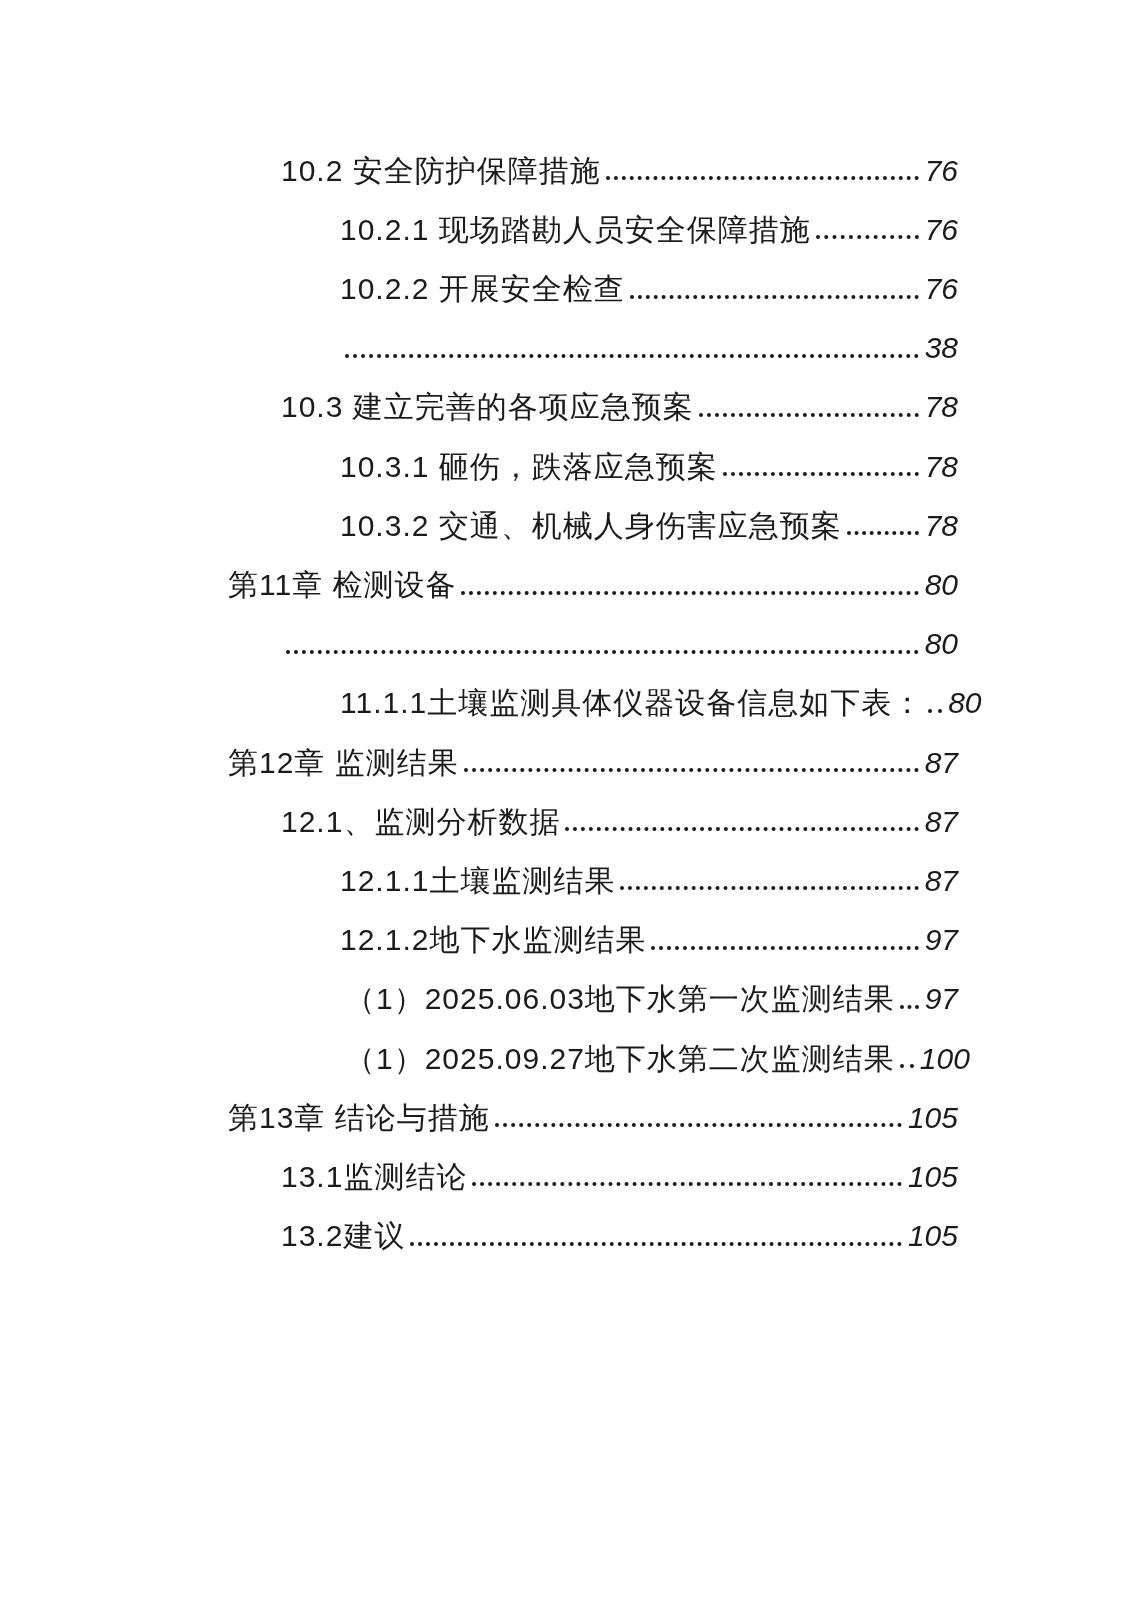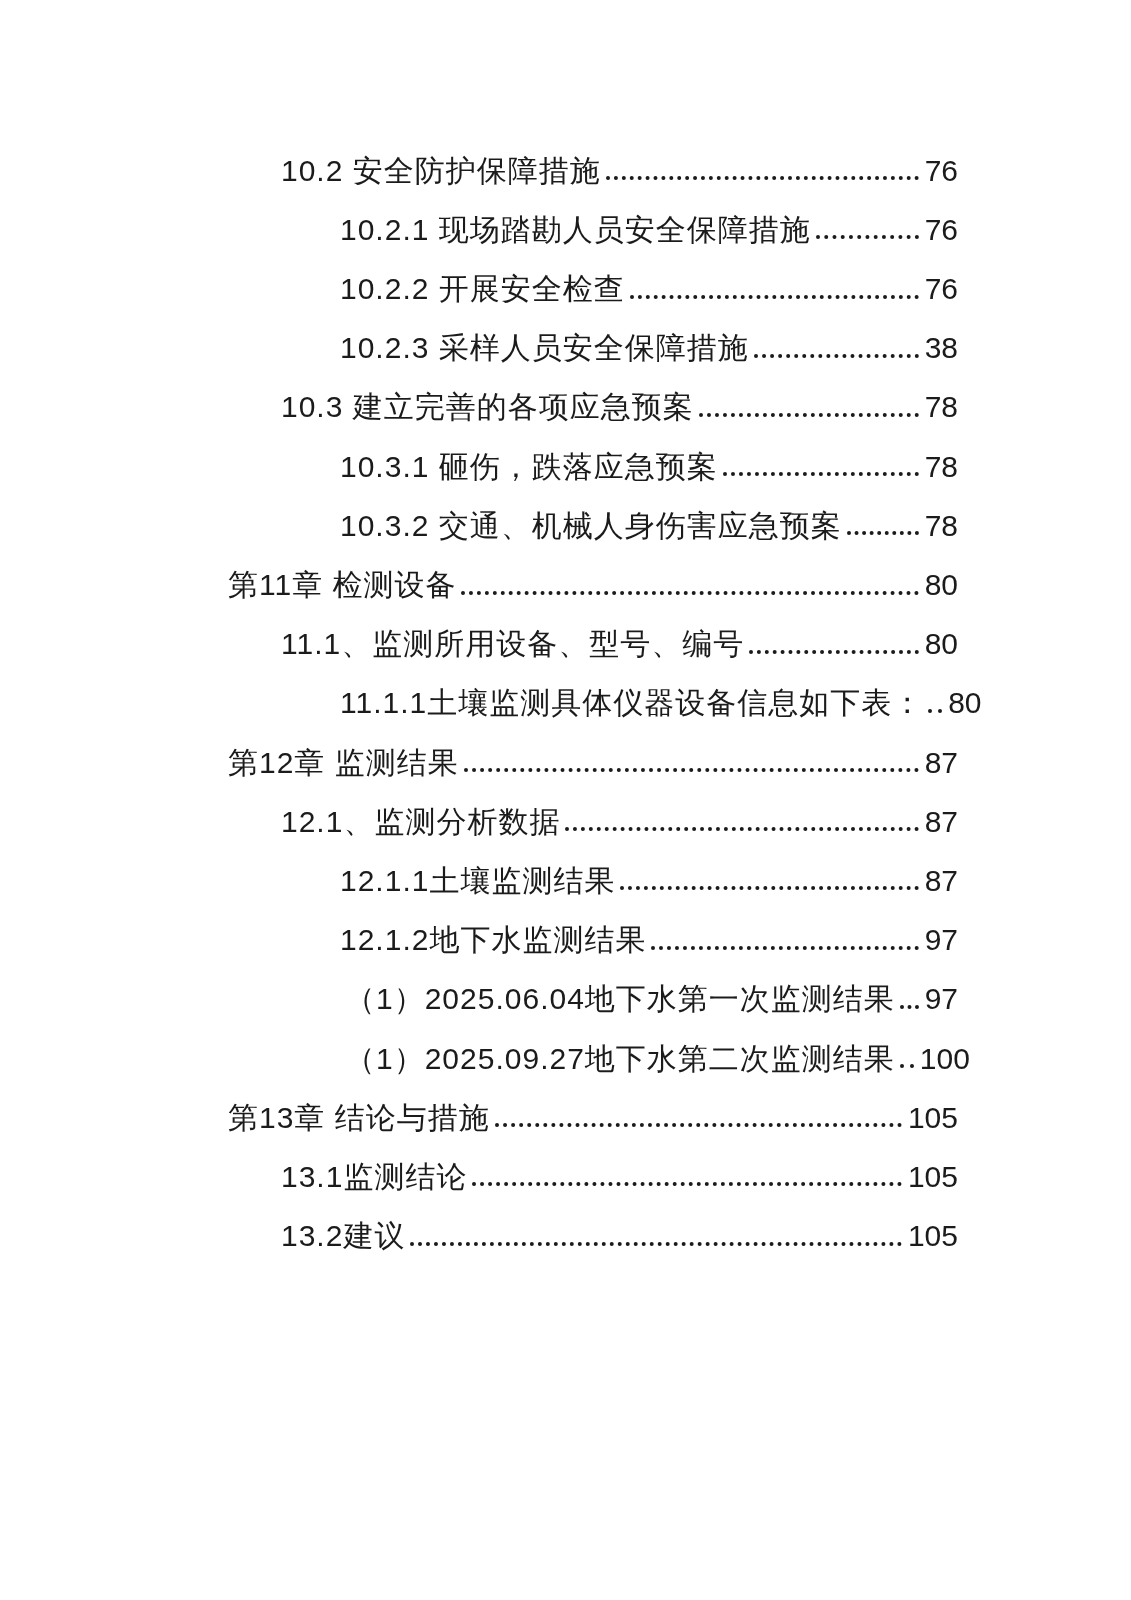--- a/index.html
+++ b/index.html
@@ -29,20 +29,21 @@
   .toc-leader {
     flex: 1 1 auto;
     min-width: 14px;
     border-bottom: 4px dotted #1b1b1b;
     margin: 0 6px 6px 5px;
   }
   .toc-page {
     white-space: nowrap;
     font-size: 30px;
     line-height: 1.05;
+    font-style: italic;
   }
   .lv0 { padding-left: 0; }
   .lv1 { padding-left: 53px; }
   .lv2 { padding-left: 112px; }
   .lv3 { padding-left: 117px; }
 </style>
 </head>
 <body>
 
 <div class="page">
@@ -60,21 +61,20 @@
       <span class="toc-page">76</span>
     </div>
 
     <div class="toc-row lv2">
       <span class="toc-title">10.2.2 开展安全检查</span>
       <span class="toc-leader"></span>
       <span class="toc-page">76</span>
     </div>
 
     <div class="toc-row lv2">
-      <span class="toc-title">10.2.3 采样人员安全保障措施</span>
       <span class="toc-leader"></span>
       <span class="toc-page">38</span>
     </div>
 
     <div class="toc-row lv1">
       <span class="toc-title">10.3 建立完善的各项应急预案</span>
       <span class="toc-leader"></span>
       <span class="toc-page">78</span>
     </div>
 
@@ -90,21 +90,20 @@
       <span class="toc-page">78</span>
     </div>
 
     <div class="toc-row lv0">
       <span class="toc-title">第11章 检测设备</span>
       <span class="toc-leader"></span>
       <span class="toc-page">80</span>
     </div>
 
     <div class="toc-row lv1">
-      <span class="toc-title">11.1、监测所用设备、型号、编号</span>
       <span class="toc-leader"></span>
       <span class="toc-page">80</span>
     </div>
 
     <div class="toc-row lv2">
       <span class="toc-title">11.1.1土壤监测具体仪器设备信息如下表：</span>
       <span class="toc-leader"></span>
       <span class="toc-page">80</span>
     </div>
 
@@ -127,21 +126,21 @@
       <span class="toc-page">87</span>
     </div>
 
     <div class="toc-row lv2">
       <span class="toc-title">12.1.2地下水监测结果</span>
       <span class="toc-leader"></span>
       <span class="toc-page">97</span>
     </div>
 
     <div class="toc-row lv3">
-      <span class="toc-title">（1）2025.06.04地下水第一次监测结果</span>
+      <span class="toc-title">（1）2025.06.03地下水第一次监测结果</span>
       <span class="toc-leader"></span>
       <span class="toc-page">97</span>
     </div>
 
     <div class="toc-row lv3">
       <span class="toc-title">（1）2025.09.27地下水第二次监测结果</span>
       <span class="toc-leader"></span>
       <span class="toc-page">100</span>
     </div>
 

